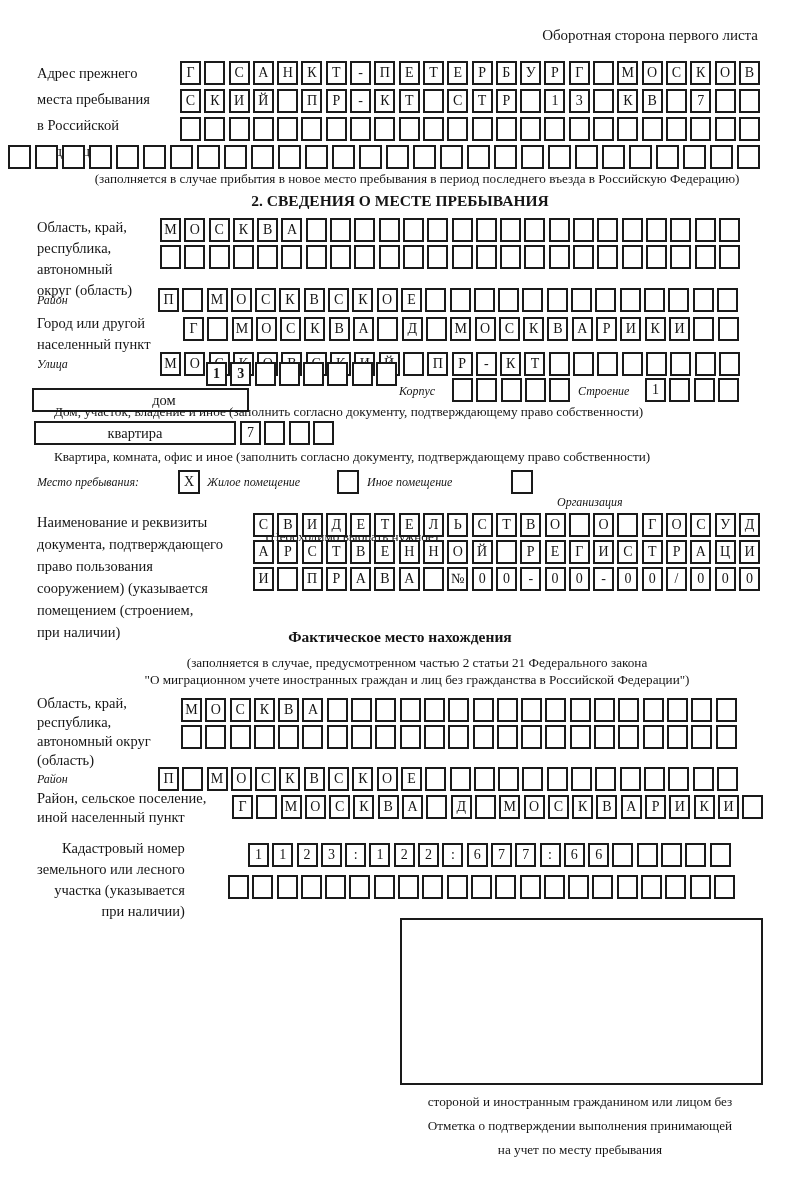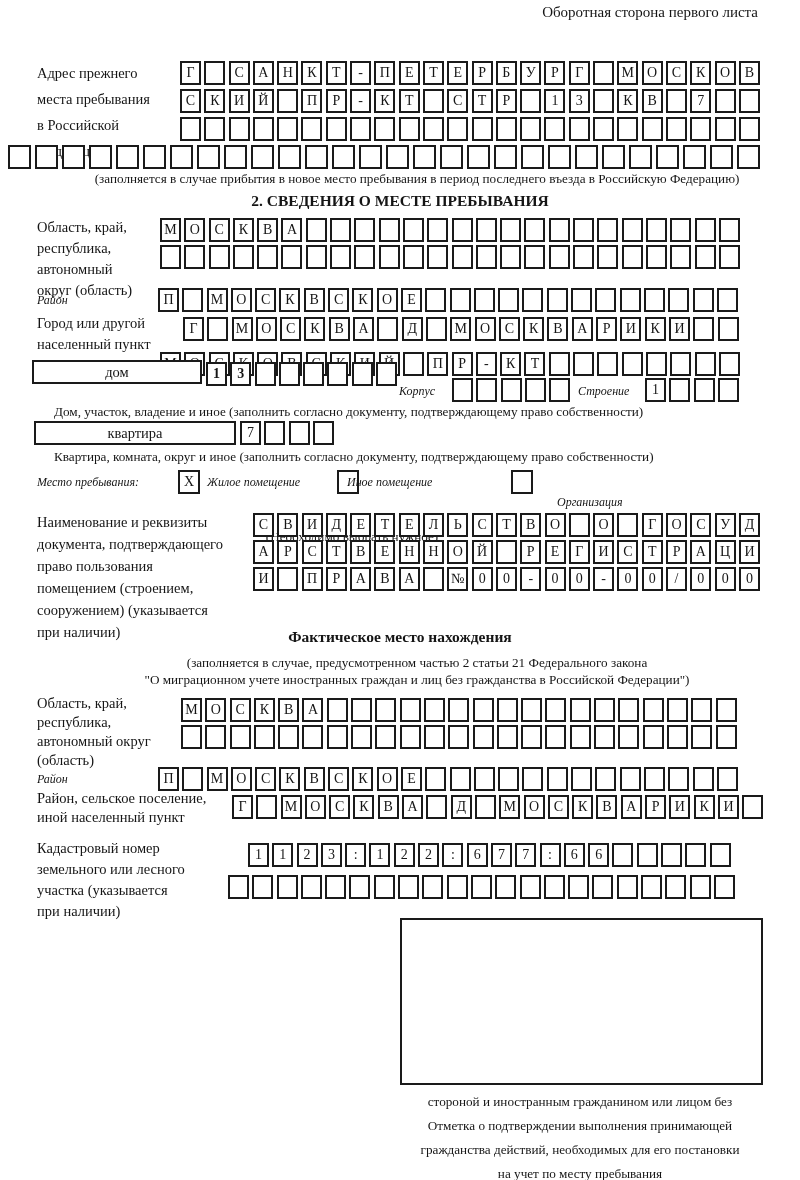--- a/index.html
+++ b/index.html
@@ -30,21 +30,21 @@
     text-align:center;font-size:14px;line-height:20px;background:#fff;
   }
   .bigbox{position:absolute;border:2px solid #1a1a1a;background:#fff;}
   .caplines div{font-size:13.2px;line-height:24px;text-align:center;white-space:nowrap;}
 </style>
 </head>
 <body>
 
 <div class="page">
 
-  <div class="abs" style="right:42px;top:4px;font-size:15px;margin-left:9px;">Оборотная сторона первого листа</div>
+  <div class="abs" style="right:42px;top:27px;font-size:15px;margin-left:9px;">Оборотная сторона первого листа</div>
 
   <div class="abs lbl-lines" style="left:37px;top:60px;line-height:26px;">
     <div>Адрес прежнего</div>
     <div>места пребывания</div>
     <div>в Российской</div>
     <div>Федерации</div>
   </div>
   <div class="cellrow" style="left:180px;top:61px;"><span class="cell">Г</span><span class="cell"></span><span class="cell">С</span><span class="cell">А</span><span class="cell">Н</span><span class="cell">К</span><span class="cell">Т</span><span class="cell">-</span><span class="cell">П</span><span class="cell">Е</span><span class="cell">Т</span><span class="cell">Е</span><span class="cell">Р</span><span class="cell">Б</span><span class="cell">У</span><span class="cell">Р</span><span class="cell">Г</span><span class="cell"></span><span class="cell">М</span><span class="cell">О</span><span class="cell">С</span><span class="cell">К</span><span class="cell">О</span><span class="cell">В</span></div>
   <div class="cellrow" style="left:180px;top:89px;"><span class="cell">С</span><span class="cell">К</span><span class="cell">И</span><span class="cell">Й</span><span class="cell"></span><span class="cell">П</span><span class="cell">Р</span><span class="cell">-</span><span class="cell">К</span><span class="cell">Т</span><span class="cell"></span><span class="cell">С</span><span class="cell">Т</span><span class="cell">Р</span><span class="cell"></span><span class="cell">1</span><span class="cell">3</span><span class="cell"></span><span class="cell">К</span><span class="cell">В</span><span class="cell"></span><span class="cell">7</span><span class="cell"></span><span class="cell"></span></div>
   <div class="cellrow" style="left:180px;top:117px;"><span class="cell"></span><span class="cell"></span><span class="cell"></span><span class="cell"></span><span class="cell"></span><span class="cell"></span><span class="cell"></span><span class="cell"></span><span class="cell"></span><span class="cell"></span><span class="cell"></span><span class="cell"></span><span class="cell"></span><span class="cell"></span><span class="cell"></span><span class="cell"></span><span class="cell"></span><span class="cell"></span><span class="cell"></span><span class="cell"></span><span class="cell"></span><span class="cell"></span><span class="cell"></span><span class="cell"></span></div>
@@ -67,47 +67,47 @@
 
   <div class="abs lbl-lines" style="left:37px;top:313px;line-height:21px;">
     <div>Город или другой</div>
     <div>населенный пункт</div>
   </div>
   <div class="cellrow" style="left:183px;top:317px;"><span class="cell">Г</span><span class="cell"></span><span class="cell">М</span><span class="cell">О</span><span class="cell">С</span><span class="cell">К</span><span class="cell">В</span><span class="cell">А</span><span class="cell"></span><span class="cell">Д</span><span class="cell"></span><span class="cell">М</span><span class="cell">О</span><span class="cell">С</span><span class="cell">К</span><span class="cell">В</span><span class="cell">А</span><span class="cell">Р</span><span class="cell">И</span><span class="cell">К</span><span class="cell">И</span><span class="cell"></span><span class="cell"></span></div>
 
   <div class="lbl" style="left:37px;top:354px;">Улица</div>
   <div class="cellrow" style="left:160px;top:352px;"><span class="cell">М</span><span class="cell">О</span><span class="cell">С</span><span class="cell">К</span><span class="cell">О</span><span class="cell">В</span><span class="cell">С</span><span class="cell">К</span><span class="cell">И</span><span class="cell">Й</span><span class="cell"></span><span class="cell">П</span><span class="cell">Р</span><span class="cell">-</span><span class="cell">К</span><span class="cell">Т</span><span class="cell"></span><span class="cell"></span><span class="cell"></span><span class="cell"></span><span class="cell"></span><span class="cell"></span><span class="cell"></span><span class="cell"></span></div>
 
-  <div class="labelbox" style="left:32px;top:360px;width:166px;">дом</div>
+  <div class="labelbox" style="left:32px;top:388px;width:166px;padding-left:47px;">дом</div>
   <div class="cellrow" style="left:206px;top:362px;font-weight:bold;"><span class="cell">1</span><span class="cell">3</span><span class="cell"></span><span class="cell"></span><span class="cell"></span><span class="cell"></span><span class="cell"></span><span class="cell"></span></div>
   <div class="lbl" style="left:399px;top:381px;">Корпус</div>
   <div class="cellrow" style="left:452px;top:378px;"><span class="cell"></span><span class="cell"></span><span class="cell"></span><span class="cell"></span><span class="cell"></span></div>
   <div class="lbl" style="left:578px;top:381px;">Строение</div>
   <div class="cellrow" style="left:645px;top:378px;"><span class="cell">1</span><span class="cell"></span><span class="cell"></span><span class="cell"></span></div>
   <div class="cap" style="left:37px;top:404px;">Дом, участок, владение и иное (заполнить согласно документу, подтверждающему право собственности)</div>
 
   <div class="labelbox" style="left:34px;top:421px;width:198px;">квартира</div>
   <div class="cellrow" style="left:240px;top:421px;"><span class="cell">7</span><span class="cell"></span><span class="cell"></span><span class="cell"></span></div>
-  <div class="cap" style="left:37px;top:449px;">Квартира, комната, округ и иное (заполнить согласно документу, подтверждающему право собственности)</div>
+  <div class="cap" style="left:37px;top:449px;">Квартира, комната, офис и иное (заполнить согласно документу, подтверждающему право собственности)</div>
 
   <div class="lbl" style="left:37px;top:472px;">Место пребывания:</div>
   <div class="cbox" style="left:178px;top:470px;">X</div>
   <div class="lbl" style="left:207px;top:472px;">Жилое помещение</div>
   <div class="cbox" style="left:337px;top:470px;"></div>
-  <div class="lbl" style="left:347px;top:472px;text-align:center;">Иное помещение</div>
+  <div class="lbl" style="left:367px;top:472px;text-align:center;">Иное помещение</div>
   <div class="cbox" style="left:511px;top:470px;"></div>
   <div class="lbl" style="left:557px;top:472px;margin-top:20px;">Организация</div>
   <div class="cap" style="left:170px;top:493px;width:330px;text-align:center;margin-top:36px;">(Необходимо выбрать нужное)</div>
 
   <div class="abs lbl-lines" style="left:37px;top:511px;line-height:22px;">
     <div>Наименование и реквизиты</div>
     <div>документа, подтверждающего</div>
     <div>право пользования</div>
+    <div>сооружением) (указывается</div>
     <div>помещением (строением,</div>
-    <div>сооружением) (указывается</div>
     <div>при наличии)</div>
   </div>
   <div class="cellrow" style="left:253px;top:513px;"><span class="cell">С</span><span class="cell">В</span><span class="cell">И</span><span class="cell">Д</span><span class="cell">Е</span><span class="cell">Т</span><span class="cell">Е</span><span class="cell">Л</span><span class="cell">Ь</span><span class="cell">С</span><span class="cell">Т</span><span class="cell">В</span><span class="cell">О</span><span class="cell"></span><span class="cell">О</span><span class="cell"></span><span class="cell">Г</span><span class="cell">О</span><span class="cell">С</span><span class="cell">У</span><span class="cell">Д</span></div>
   <div class="cellrow" style="left:253px;top:540px;"><span class="cell">А</span><span class="cell">Р</span><span class="cell">С</span><span class="cell">Т</span><span class="cell">В</span><span class="cell">Е</span><span class="cell">Н</span><span class="cell">Н</span><span class="cell">О</span><span class="cell">Й</span><span class="cell"></span><span class="cell">Р</span><span class="cell">Е</span><span class="cell">Г</span><span class="cell">И</span><span class="cell">С</span><span class="cell">Т</span><span class="cell">Р</span><span class="cell">А</span><span class="cell">Ц</span><span class="cell">И</span></div>
   <div class="cellrow" style="left:253px;top:567px;"><span class="cell">И</span><span class="cell"></span><span class="cell">П</span><span class="cell">Р</span><span class="cell">А</span><span class="cell">В</span><span class="cell">А</span><span class="cell"></span><span class="cell">№</span><span class="cell">0</span><span class="cell">0</span><span class="cell">-</span><span class="cell">0</span><span class="cell">0</span><span class="cell">-</span><span class="cell">0</span><span class="cell">0</span><span class="cell">/</span><span class="cell">0</span><span class="cell">0</span><span class="cell">0</span></div>
 
   <div class="abs center bold" style="top:628px;font-size:15.5px;">Фактическое место нахождения</div>
   <div class="cap center" style="top:655px;">(заполняется в случае, предусмотренном частью 2 статьи 21 Федерального закона</div>
   <div class="cap center" style="top:672px;">"О миграционном учете иностранных граждан и лиц без гражданства в Российской Федерации")</div>
 
@@ -122,30 +122,29 @@
 
   <div class="lbl" style="left:37px;top:769px;">Район</div>
   <div class="cellrow" style="left:158px;top:767px;"><span class="cell">П</span><span class="cell"></span><span class="cell">М</span><span class="cell">О</span><span class="cell">С</span><span class="cell">К</span><span class="cell">В</span><span class="cell">С</span><span class="cell">К</span><span class="cell">О</span><span class="cell">Е</span><span class="cell"></span><span class="cell"></span><span class="cell"></span><span class="cell"></span><span class="cell"></span><span class="cell"></span><span class="cell"></span><span class="cell"></span><span class="cell"></span><span class="cell"></span><span class="cell"></span><span class="cell"></span><span class="cell"></span></div>
 
   <div class="abs lbl-lines" style="left:37px;top:789px;line-height:19px;">
     <div>Район, сельское поселение,</div>
     <div>иной населенный пункт</div>
   </div>
   <div class="cellrow" style="left:232px;top:795px;"><span class="cell">Г</span><span class="cell"></span><span class="cell">М</span><span class="cell">О</span><span class="cell">С</span><span class="cell">К</span><span class="cell">В</span><span class="cell">А</span><span class="cell"></span><span class="cell">Д</span><span class="cell"></span><span class="cell">М</span><span class="cell">О</span><span class="cell">С</span><span class="cell">К</span><span class="cell">В</span><span class="cell">А</span><span class="cell">Р</span><span class="cell">И</span><span class="cell">К</span><span class="cell">И</span><span class="cell"></span></div>
 
-  <div class="abs lbl-lines" style="left:37px;top:838px;line-height:21px;">
+  <div class="abs lbl-lines" style="left:37px;top:838px;line-height:21px;text-align:right;">
     <div>Кадастровый номер</div>
     <div>земельного или лесного</div>
     <div>участка (указывается</div>
     <div>при наличии)</div>
   </div>
   <div class="cellrow" style="left:248px;top:843px;"><span class="cell">1</span><span class="cell">1</span><span class="cell">2</span><span class="cell">3</span><span class="cell">:</span><span class="cell">1</span><span class="cell">2</span><span class="cell">2</span><span class="cell">:</span><span class="cell">6</span><span class="cell">7</span><span class="cell">7</span><span class="cell">:</span><span class="cell">6</span><span class="cell">6</span><span class="cell"></span><span class="cell"></span><span class="cell"></span><span class="cell"></span><span class="cell"></span></div>
   <div class="cellrow" style="left:228px;top:875px;"><span class="cell"></span><span class="cell"></span><span class="cell"></span><span class="cell"></span><span class="cell"></span><span class="cell"></span><span class="cell"></span><span class="cell"></span><span class="cell"></span><span class="cell"></span><span class="cell"></span><span class="cell"></span><span class="cell"></span><span class="cell"></span><span class="cell"></span><span class="cell"></span><span class="cell"></span><span class="cell"></span><span class="cell"></span><span class="cell"></span><span class="cell"></span></div>
 
   <div class="bigbox" style="left:400px;top:918px;width:359px;height:163px;"></div>
   <div class="abs caplines" style="left:385px;top:1090px;width:390px;">
     <div>стороной и иностранным гражданином или лицом без</div>
     <div>Отметка о подтверждении выполнения принимающей</div>
-    <div>гражданства действий, необходимых для его постановки</div>
     <div>на учет по месту пребывания</div>
   </div>
 
 </div>
 
 </body></html>

